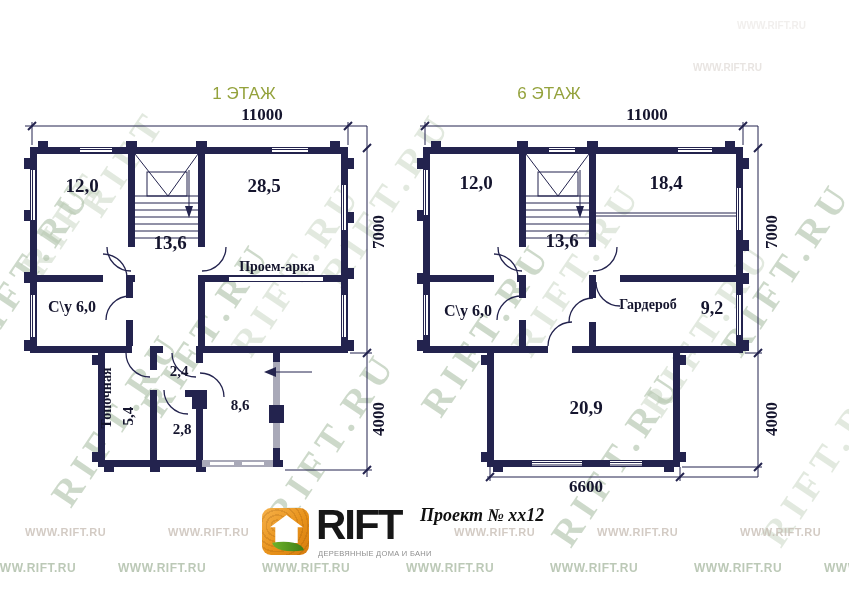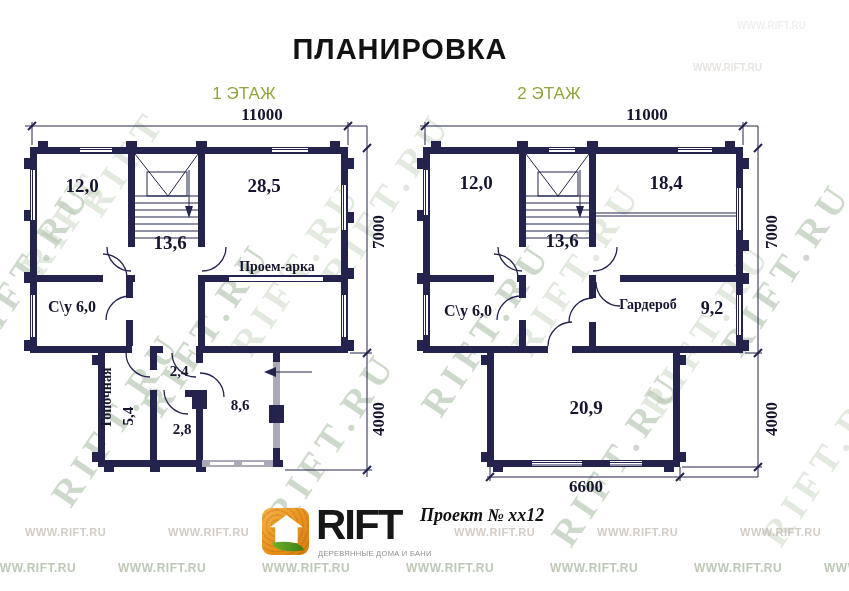--- a/index.html
+++ b/index.html
@@ -80,23 +80,22 @@
   <span class="wm-bot row1" style="left:597px;top:526px">WWW.RIFT.RU</span>
   <span class="wm-bot row1" style="left:740px;top:526px">WWW.RIFT.RU</span>
   <span class="wm-bot row2" style="left:-12px;top:561px">WWW.RIFT.RU</span>
   <span class="wm-bot row2" style="left:118px;top:561px">WWW.RIFT.RU</span>
   <span class="wm-bot row2" style="left:262px;top:561px">WWW.RIFT.RU</span>
   <span class="wm-bot row2" style="left:406px;top:561px">WWW.RIFT.RU</span>
   <span class="wm-bot row2" style="left:550px;top:561px">WWW.RIFT.RU</span>
   <span class="wm-bot row2" style="left:694px;top:561px">WWW.RIFT.RU</span>
   <span class="wm-bot row2" style="left:824px;top:561px">WWW.RIFT.RU</span>
 
-  <div class="title">ПЛАНИРОВКА</div>
   <div class="floor-label" style="left:244px">1 ЭТАЖ</div>
-  <div class="floor-label" style="left:549px">2 ЭТАЖ</div>
+  <div class="floor-label" style="left:549px">6 ЭТАЖ</div>
 
   <svg id="plansvg" width="849" height="591" viewBox="0 0 849 591">
 
     <g>
       <g shape-rendering="crispEdges">
         <rect class="wall" x="30" y="147" width="318" height="7"></rect>
         <rect class="wall" x="30" y="147" width="7" height="206"></rect>
         <rect class="wall" x="341" y="147" width="7" height="206"></rect>
         <rect class="wall" x="30" y="346" width="102" height="7"></rect>
         <rect class="wall" x="150" y="346" width="13" height="7"></rect>

